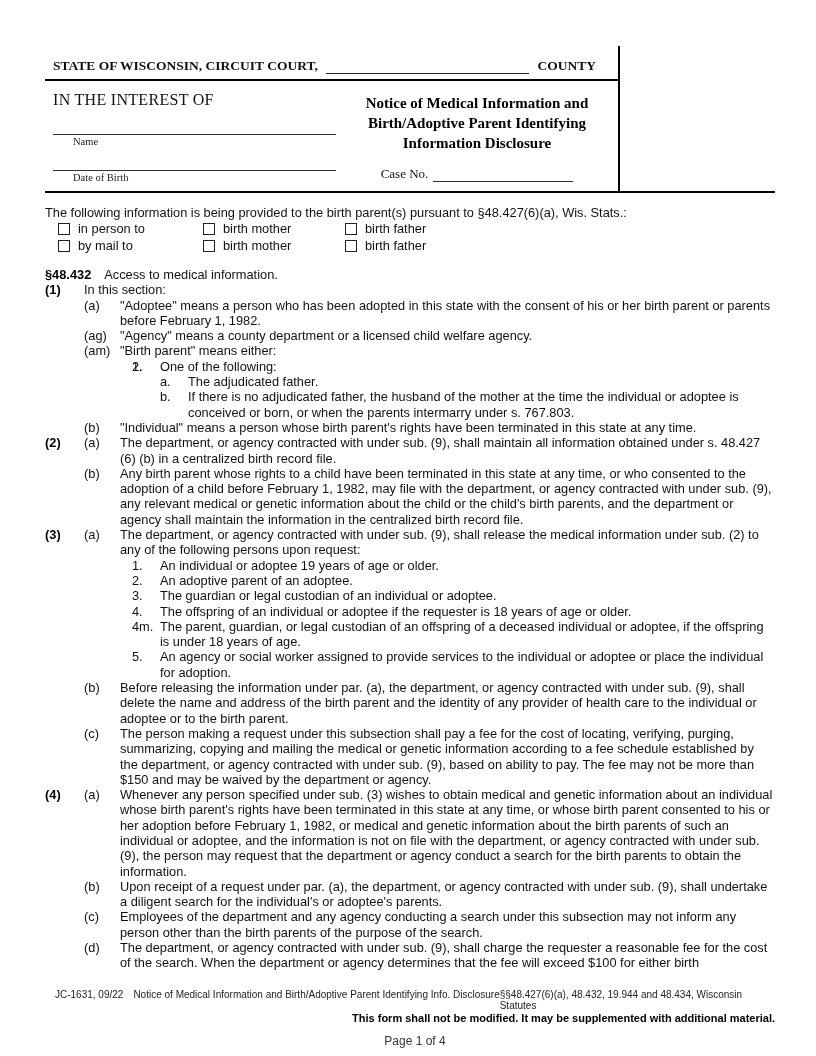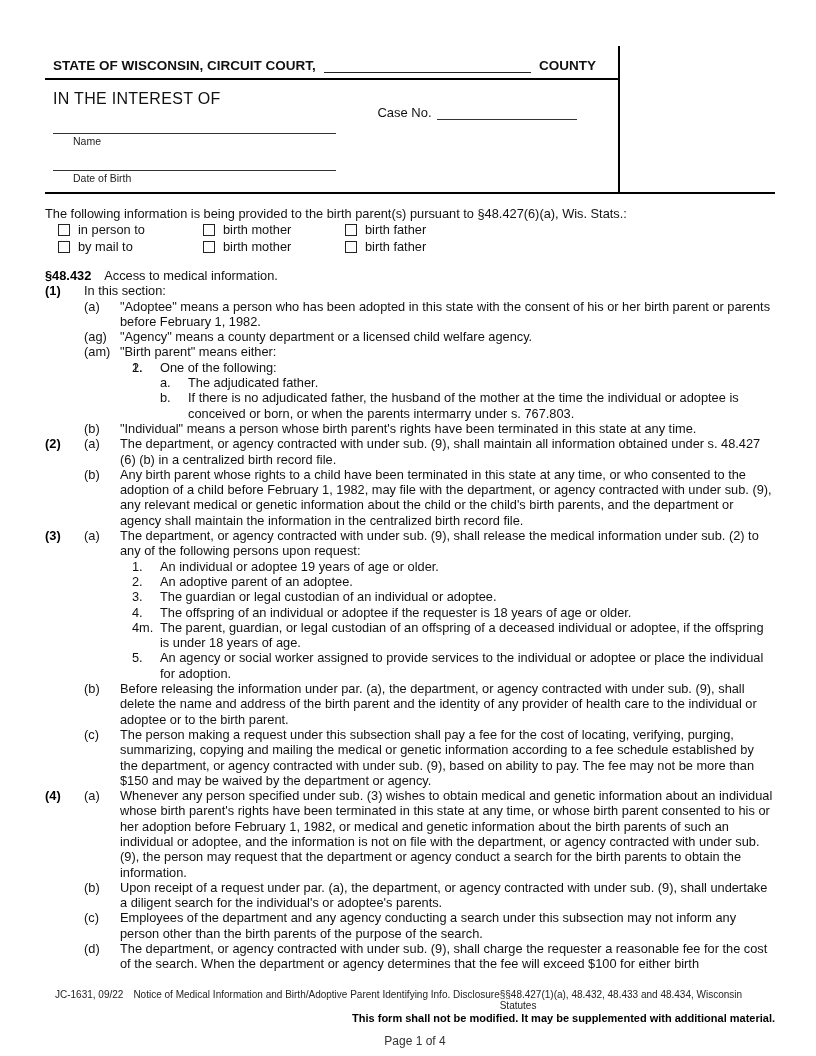--- a/index.html
+++ b/index.html
@@ -8,21 +8,21 @@
     position:relative;
     width:816px; height:1056px;
     margin:0 auto;
     background:#fff;
     color:#111;
     font-family:"Liberation Sans","DejaVu Sans",sans-serif;
     padding:46px 41px 0 45px;
     overflow:hidden;
   }
   
-  .header { display:flex; border-bottom:2px solid #000; }
+  .header { display:flex; border-bottom:2px solid #000;font-family:Liberation Serif, serif; }
   .header-main { width:575px; border-right:2px solid #000; padding-bottom:8px; }
   .header-spacer { flex:1; }
   .court-row {
     display:flex; align-items:flex-end;
     font-weight:bold; font-size:13.5px;
     padding:12px 22px 5px 8px;
     border-bottom:2px solid #000;
     white-space:nowrap;
   }
   .court-blank { flex:1; border-bottom:1.5px solid #222; height:15px; margin:0 8px; }
@@ -72,20 +72,25 @@
       </div>
       <div class="header-cols">
         <div class="interest-col">
           <div class="interest-label">IN THE INTEREST OF</div>
           <div class="fill-line"></div>
           <div class="field-label">Name</div>
           <div class="fill-line dob"></div>
           <div class="field-label">Date of Birth</div>
         </div>
         <div class="title-col">
+          <div class="form-title">
+            <div>Notice of Medical Information and</div>
+            <div>Birth/Adoptive Parent Identifying</div>
+            <div>Information Disclosure</div>
+          </div>
           <div class="case-row">
             <span>Case No.</span><span class="case-blank"></span>
           </div>
         </div>
       </div>
     </div>
     <div class="header-spacer"></div>
   </div>
 
   <div class="intro">The following information is being provided to the birth parent(s) pursuant to §48.427(6)(a), Wis. Stats.:</div>
@@ -151,19 +156,19 @@
         <div class="stat-row" style="padding-left: 75px;"><span class="lbl" style="left: 39px;">(d)</span><span>The department, or agency contracted with under sub. (9), shall charge the requester a reasonable fee for the cost of the search. When the department or agency determines that the fee will exceed $100 for either birth</span></div>
       </div>
   </div>
 
   <div class="footer">
     <div class="footer-line1">
       <span class="footer-left">
         <span>JC-1631, 09/22</span>
         <span>Notice of Medical Information and Birth/Adoptive Parent Identifying Info. Disclosure</span>
       </span>
-      <span>§§48.427(1)(a), 48.432, 48.433 and 48.434, Wisconsin Statutes</span>
+      <span>§§48.427(6)(a), 48.432, 19.944 and 48.434, Wisconsin Statutes</span>
     </div>
     <div class="footer-bold">This form shall not be modified. It may be supplemented with additional material.</div>
     <div class="footer-page">Page 1 of 4</div>
   </div>
 
 </div>
 
 </body></html>

